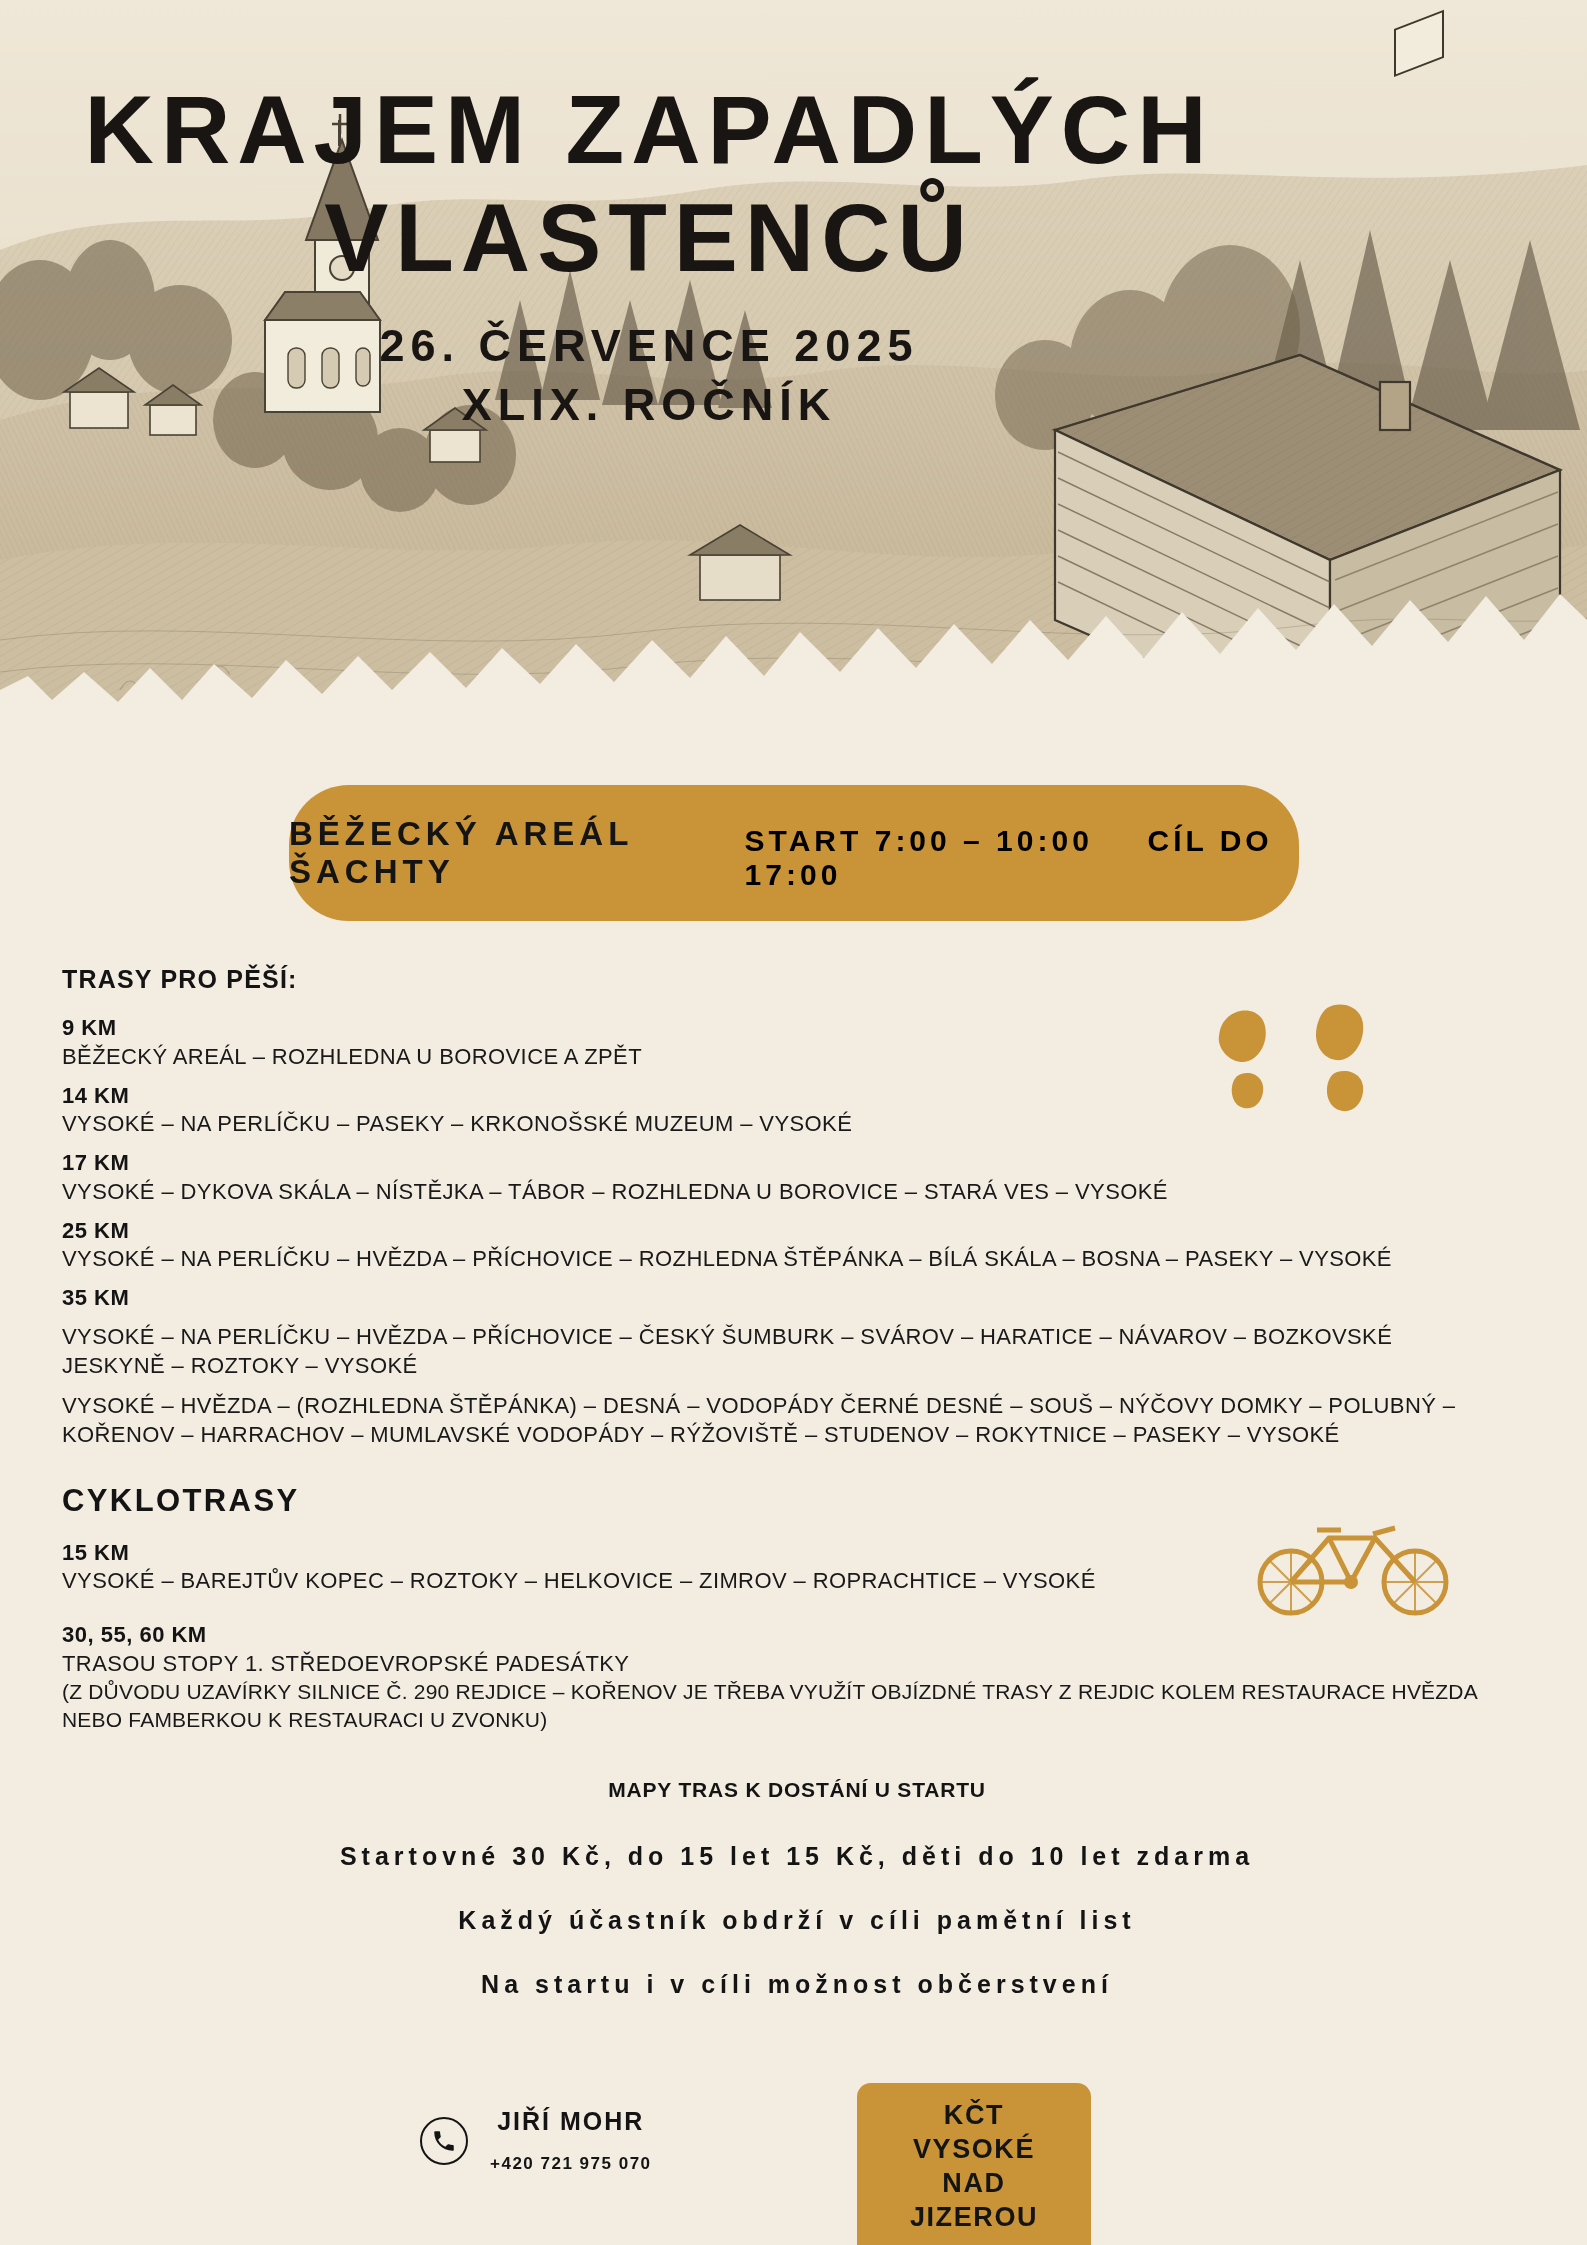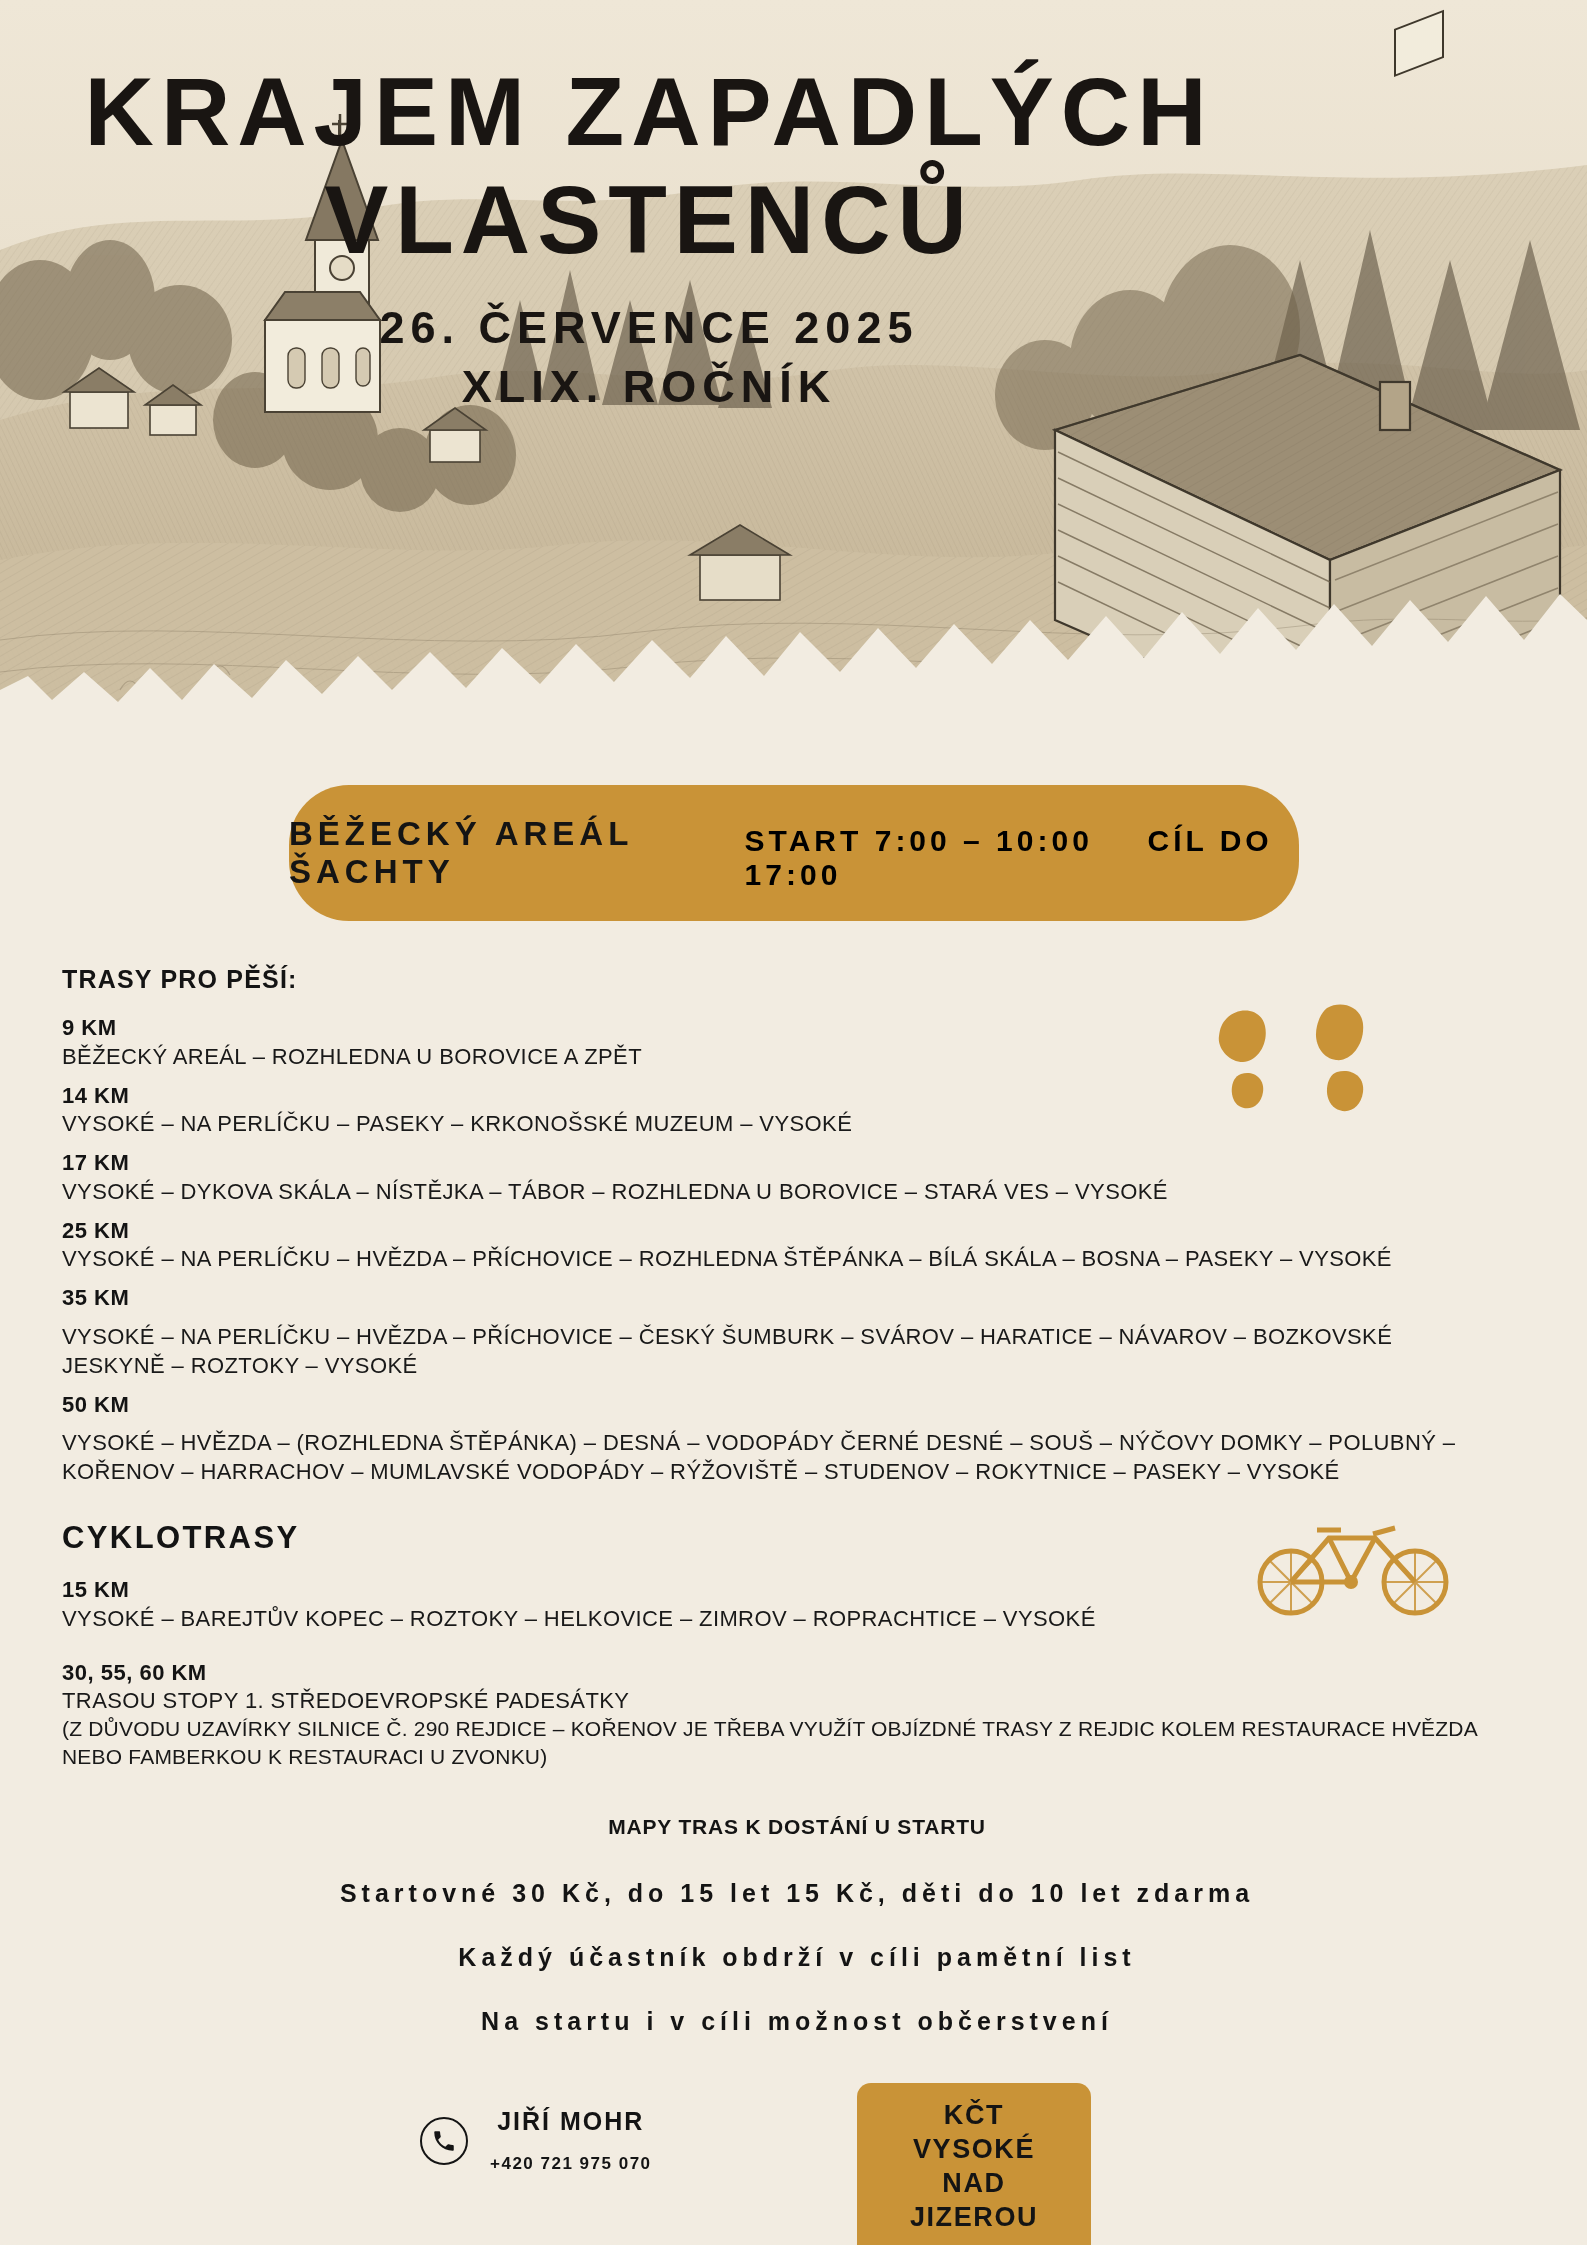--- a/index.html
+++ b/index.html
@@ -31,21 +31,21 @@
   .hero-tear {
     position: absolute;
     left: 0; top: 0;
     width: 1587px; height: 780px;
     pointer-events: none;
   }
 
   
   .title-block {
     position: absolute;
-    left: 0; top: 58px;
+    left: 0; top: 76px;
     width: 1298px;
     text-align: center;
     z-index: 5;
   }
   .title-main {
     font-size: 96px;
     font-weight: 700;
     letter-spacing: 7px;
     line-height: 1.12;
     color: #191512;
@@ -468,21 +468,20 @@
   </div>
   <div class="route">
     <div class="route-km">25 KM</div>
     <div class="route-desc">VYSOKÉ – NA PERLÍČKU – HVĚZDA – PŘÍCHOVICE – ROZHLEDNA ŠTĚPÁNKA – BÍLÁ SKÁLA – BOSNA – PASEKY – VYSOKÉ</div>
   </div>
   <div class="route">
     <div class="route-km">35 KM</div>
     <div class="route-desc narrow">VYSOKÉ – NA PERLÍČKU – HVĚZDA – PŘÍCHOVICE – ČESKÝ ŠUMBURK – SVÁROV – HARATICE – NÁVAROV – BOZKOVSKÉ JESKYNĚ – ROZTOKY – VYSOKÉ</div>
   </div>
   <div class="route">
-    <div class="route-km">50 KM</div>
     <div class="route-desc narrow">VYSOKÉ – HVĚZDA – (ROZHLEDNA ŠTĚPÁNKA) – DESNÁ – VODOPÁDY ČERNÉ DESNÉ – SOUŠ – NÝČOVY DOMKY – POLUBNÝ – KOŘENOV – HARRACHOV – MUMLAVSKÉ VODOPÁDY – RÝŽOVIŠTĚ – STUDENOV – ROKYTNICE – PASEKY – VYSOKÉ</div>
   </div>
 
   <div class="section-head cyklo">CYKLOTRASY</div>
 
   <div class="route">
     <div class="route-km">15 KM</div>
     <div class="route-desc">VYSOKÉ – BAREJTŮV KOPEC – ROZTOKY – HELKOVICE – ZIMROV – ROPRACHTICE – VYSOKÉ</div>
   </div>
   <div class="route" style="margin-top:26px;">

